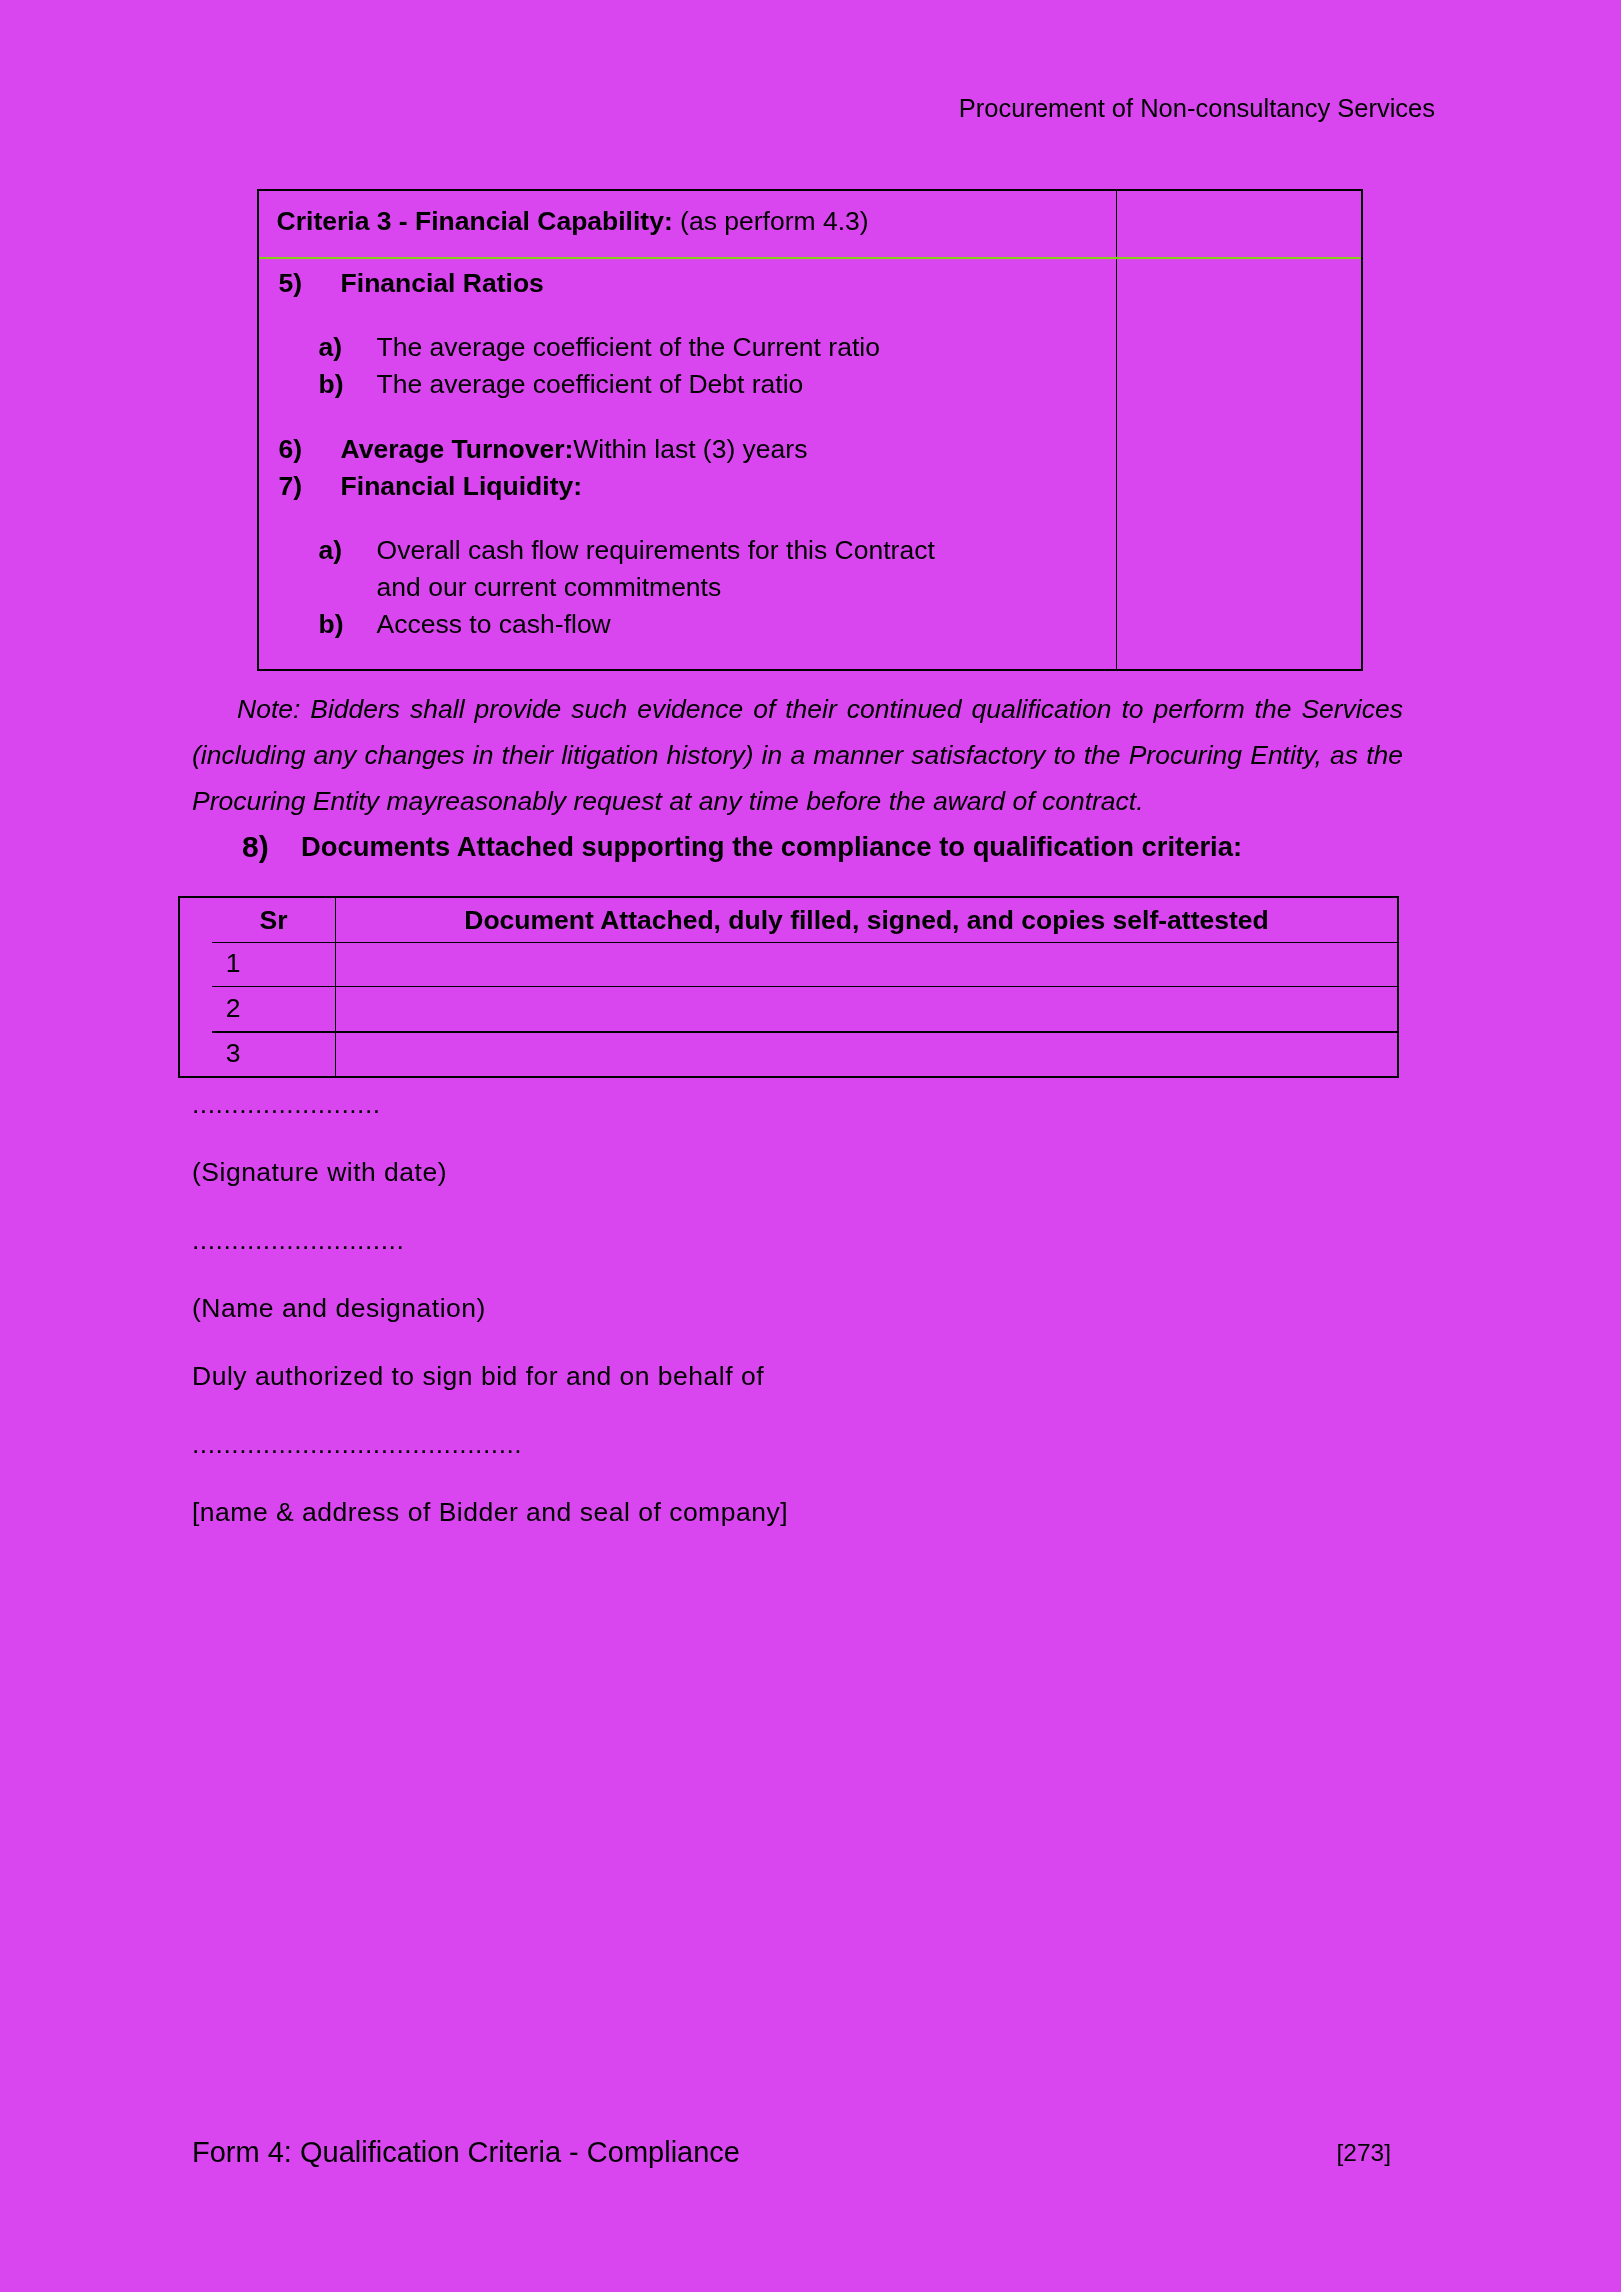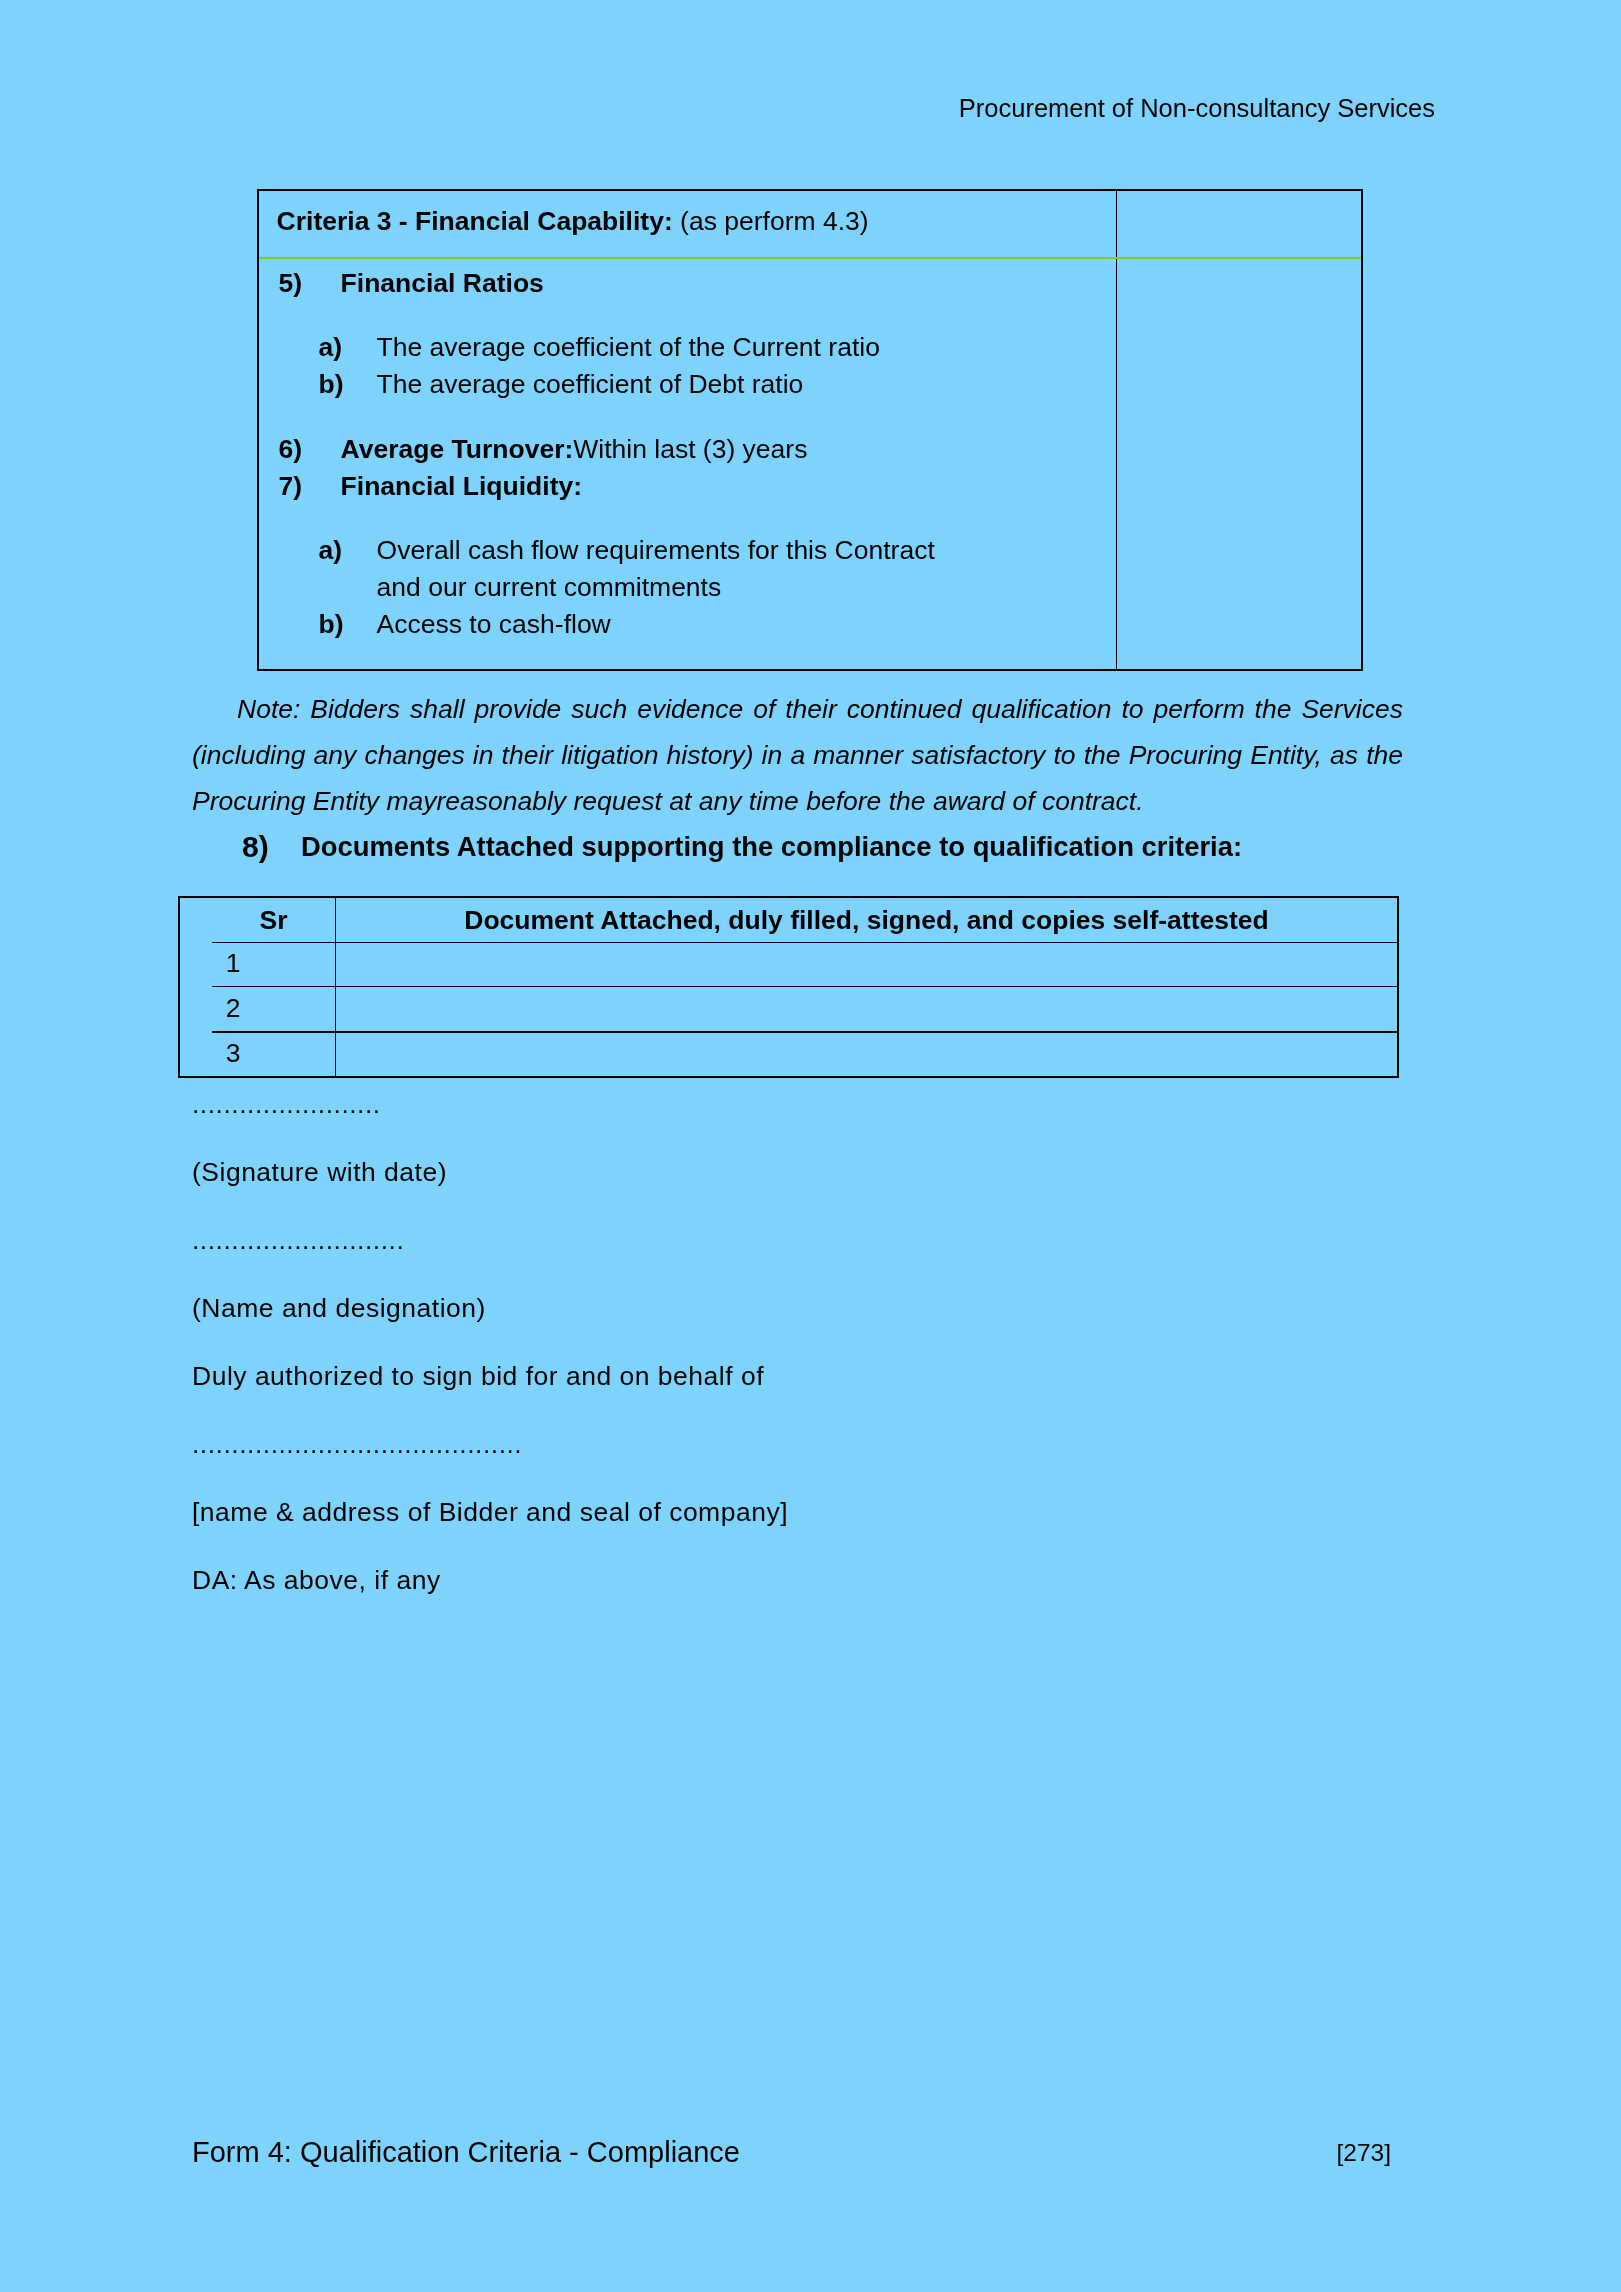--- a/index.html
+++ b/index.html
@@ -4,21 +4,21 @@
 <style>
   html, body {
     margin: 0;
     padding: 0;
     background: #ffffff;
   }
   .page {
     position: relative;
     width: 1621px;
     height: 2293px;
-    background: #7dd3fc;
+    background: #d946ef;
     color: #000000;
     font-family: "Liberation Sans", sans-serif;
     font-size: 26.5px;
     overflow: hidden;
   }
 
   
   .running-header {
     position: absolute;
     top: 92px;
@@ -256,20 +256,19 @@
   </div>
 
   <div class="signature-block">
     <p class="dots">........................</p>
     <p>(Signature with date)</p>
     <p class="dots">...........................</p>
     <p>(Name and designation)</p>
     <p>Duly authorized to sign bid for and on behalf of</p>
     <p class="dots">..........................................</p>
     <p>[name &amp; address of Bidder and seal of company]</p>
-    <p>DA: As above, if any</p>
   </div>
 
   <div class="footer-left">Form 4: Qualification Criteria - Compliance</div>
   <div class="footer-right">[273]</div>
 
 </div>
 
 
 </body></html>

